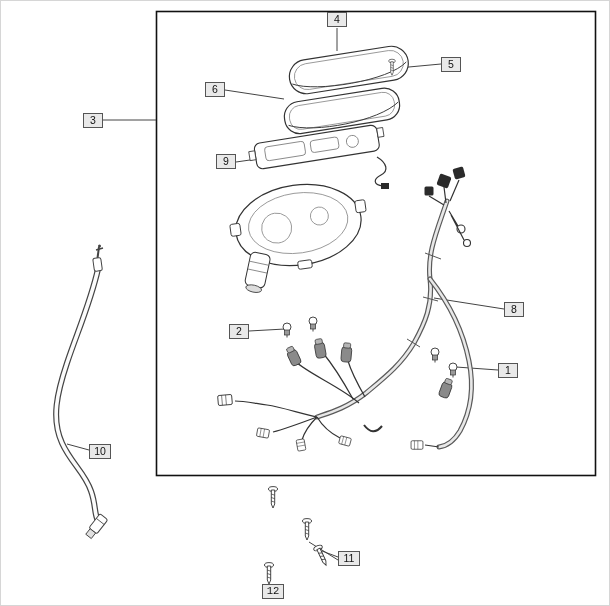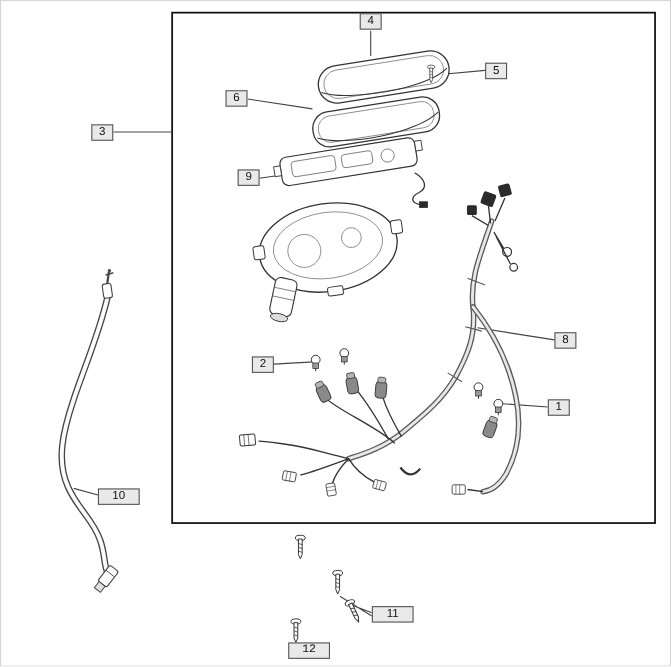--- a/index.html
+++ b/index.html
@@ -8,21 +8,21 @@
     font-family:"Liberation Sans", sans-serif; overflow:hidden;
     border:1px solid #d6d6d6; box-sizing:border-box;
   }
   svg.canvas { position:absolute; left:0; top:0; width:610px; height:606px; }
   .callout {
     position:absolute; width:20px; height:15px; box-sizing:border-box;
     background:#e9e9e9; border:1px solid #555;
     display:flex; align-items:center; justify-content:center;
     font-size:10.5px; line-height:1; color:#111; user-select:none;
   }
-  .callout.wide { width:38px; }
+  .callout.wide { width:22px; }
   .wire-out { fill:none; stroke:#5a5a5a; stroke-width:5; stroke-linecap:round; }
   .wire-in  { fill:none; stroke:#e8e8e8; stroke-width:2.6; stroke-linecap:round; }
   .wire-thin{ fill:none; stroke:#333; stroke-width:1.2; }
   .cable-out{ fill:none; stroke:#444; stroke-width:6; stroke-linecap:round; }
   .cable-in { fill:none; stroke:#fbfbfb; stroke-width:3.6; stroke-linecap:round; }
   .ln { stroke:#444; stroke-width:1; fill:none; }
 </style>
 </head>
 <body>
 

